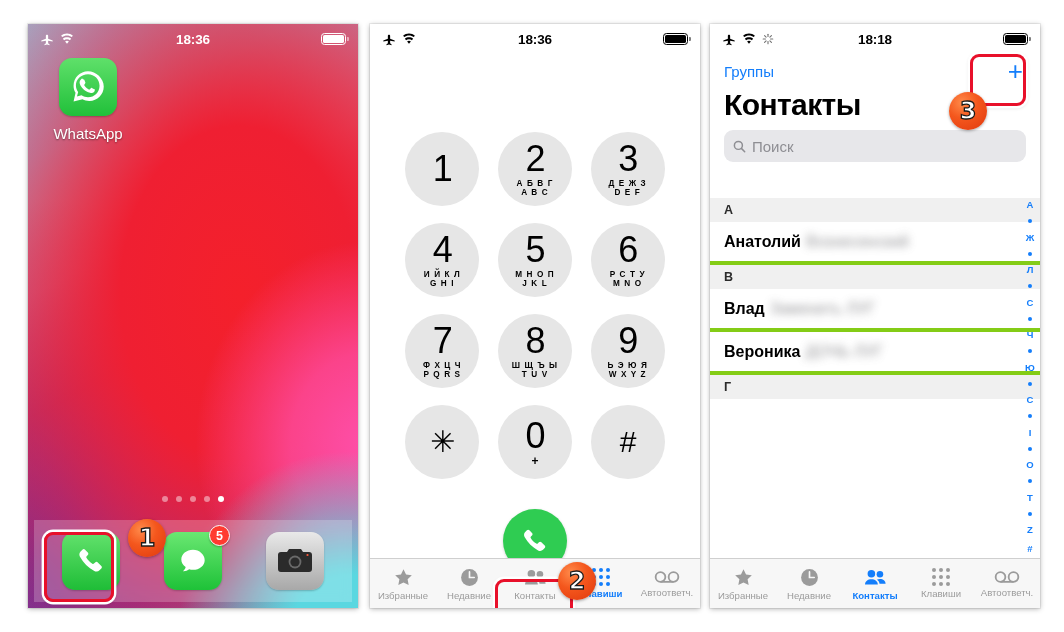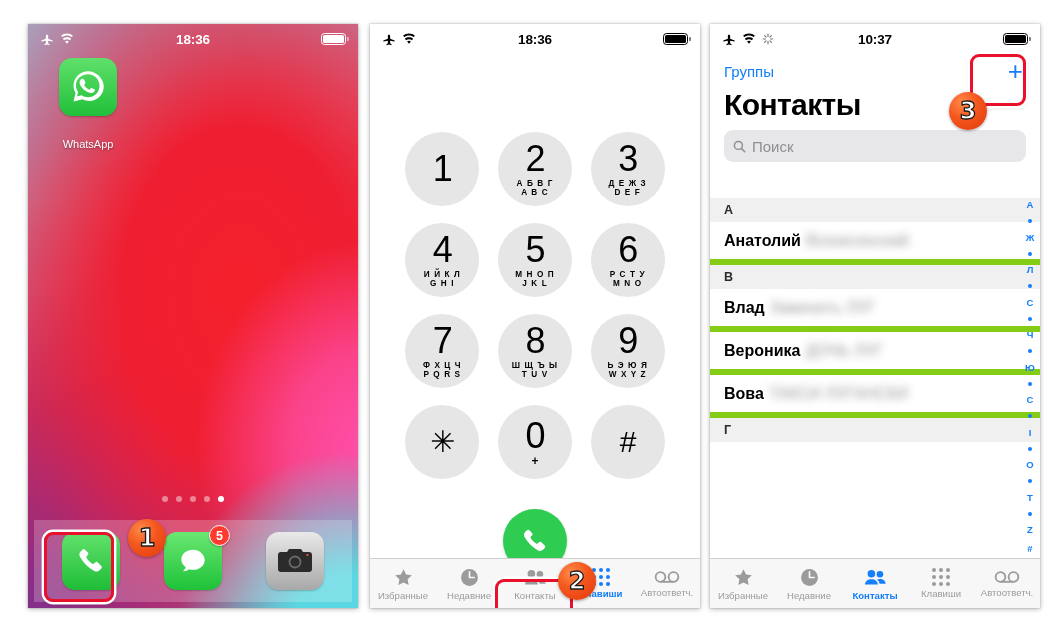--- a/index.html
+++ b/index.html
@@ -59,21 +59,21 @@
     position: absolute; left: 18px; top: 34px; width: 84px;
     display: flex; flex-direction: column; align-items: center;
   }
   .app-icon {
     width: 58px; height: 58px; border-radius: 13px;
     display: flex; align-items: center; justify-content: center;
     box-shadow: 0 1px 2px rgba(0,0,0,0.25);
   }
   .wa-icon { background: linear-gradient(180deg, #5fe06a 0%, #21c03a 100%); }
   .app-label {
-    margin-top: 22px; font-size: 11px; color: #fff; font-weight: 500;
+    margin-top: 9px; font-size: 15px; color: #fff; font-weight: 500;
     text-shadow: 0 1px 2px rgba(0,0,0,0.45); white-space: nowrap;
   }
   .page-dots {
     position: absolute; left: 0; right: 0; bottom: 106px;
     display: flex; justify-content: center; gap: 8px;
   }
   .page-dots span { width: 6px; height: 6px; border-radius: 50%; background: rgba(255,255,255,0.45); }
   .page-dots span.on { background: #ffffff; }
   .dock {
     position: absolute; left: 6px; right: 6px; bottom: 6px; height: 82px;
@@ -153,21 +153,21 @@
     display: flex; align-items: center; gap: 6px; padding: 0 9px;
   }
   .search-ph { color: #8e8e93; font-size: 15px; }
   .list { position: absolute; top: 144px; left: 0; right: 0; bottom: 50px; overflow: hidden; }
   .sec-head {
     height: 24px; background: #f0f0f0; display: flex; align-items: center;
     padding: 0 14px; font-size: 12.5px; font-weight: bold; color: #2b2b2b;
   }
   .c-row {
     height: 43px; display: flex; align-items: center; padding: 0 14px;
-    border-bottom: 6px solid #84cc16; background: #fff;
+    border-bottom: 4px solid #84cc16; background: #fff;
   }
   .c-first { font-size: 16px; font-weight: bold; color: #000; }
   .c-last {
     font-size: 16px; color: #6c6c70; margin-left: 5px;
     filter: blur(4.2px); opacity: .72; user-select: none;
   }
   .index-bar {
     position: absolute; right: 2px; top: 146px; bottom: 54px; width: 16px;
     display: flex; flex-direction: column; align-items: center; justify-content: space-between;
     color: #147efb; font-size: 9.5px; font-weight: bold; line-height: 1;
@@ -412,21 +412,21 @@
               <line x1="7" y1="10" x2="7" y2="12.6"></line>
               <line x1="1.4" y1="7" x2="4" y2="7"></line>
               <line x1="10" y1="7" x2="12.6" y2="7"></line>
               <line x1="3" y1="3" x2="4.8" y2="4.8"></line>
               <line x1="9.2" y1="9.2" x2="11" y2="11"></line>
               <line x1="11" y1="3" x2="9.2" y2="4.8"></line>
               <line x1="4.8" y1="9.2" x2="3" y2="11"></line>
             </g>
           </svg>
       </div>
-      <div class="sb-time">10:37</div>
+      <div class="sb-time">18:18</div>
       <div class="sb-right">
           <div class="batt">
             <i></i>
           </div>
         </div>
     </div>
 
     <div class="contacts-body">
       <div class="nav-row">
         <span class="nav-link">Группы</span>
@@ -451,24 +451,20 @@
         </div>
         <div class="sec-head">В</div>
         <div class="c-row">
           <span class="c-first">Влад</span>
           <span class="c-last">Заменить ЛУГ</span>
         </div>
         <div class="c-row">
           <span class="c-first">Вероника</span>
           <span class="c-last">ДОЧЬ ЛУГ</span>
         </div>
-        <div class="c-row">
-          <span class="c-first">Вова</span>
-          <span class="c-last">ТАКСИ ЛУГАНСКИ</span>
-        </div>
         <div class="sec-head">Г</div>
       </div>
 
       <div class="index-bar">
         <span>А</span>
         <span class="dot"></span>
         <span>Ж</span>
         <span class="dot"></span>
         <span>Л</span>
         <span class="dot"></span>

